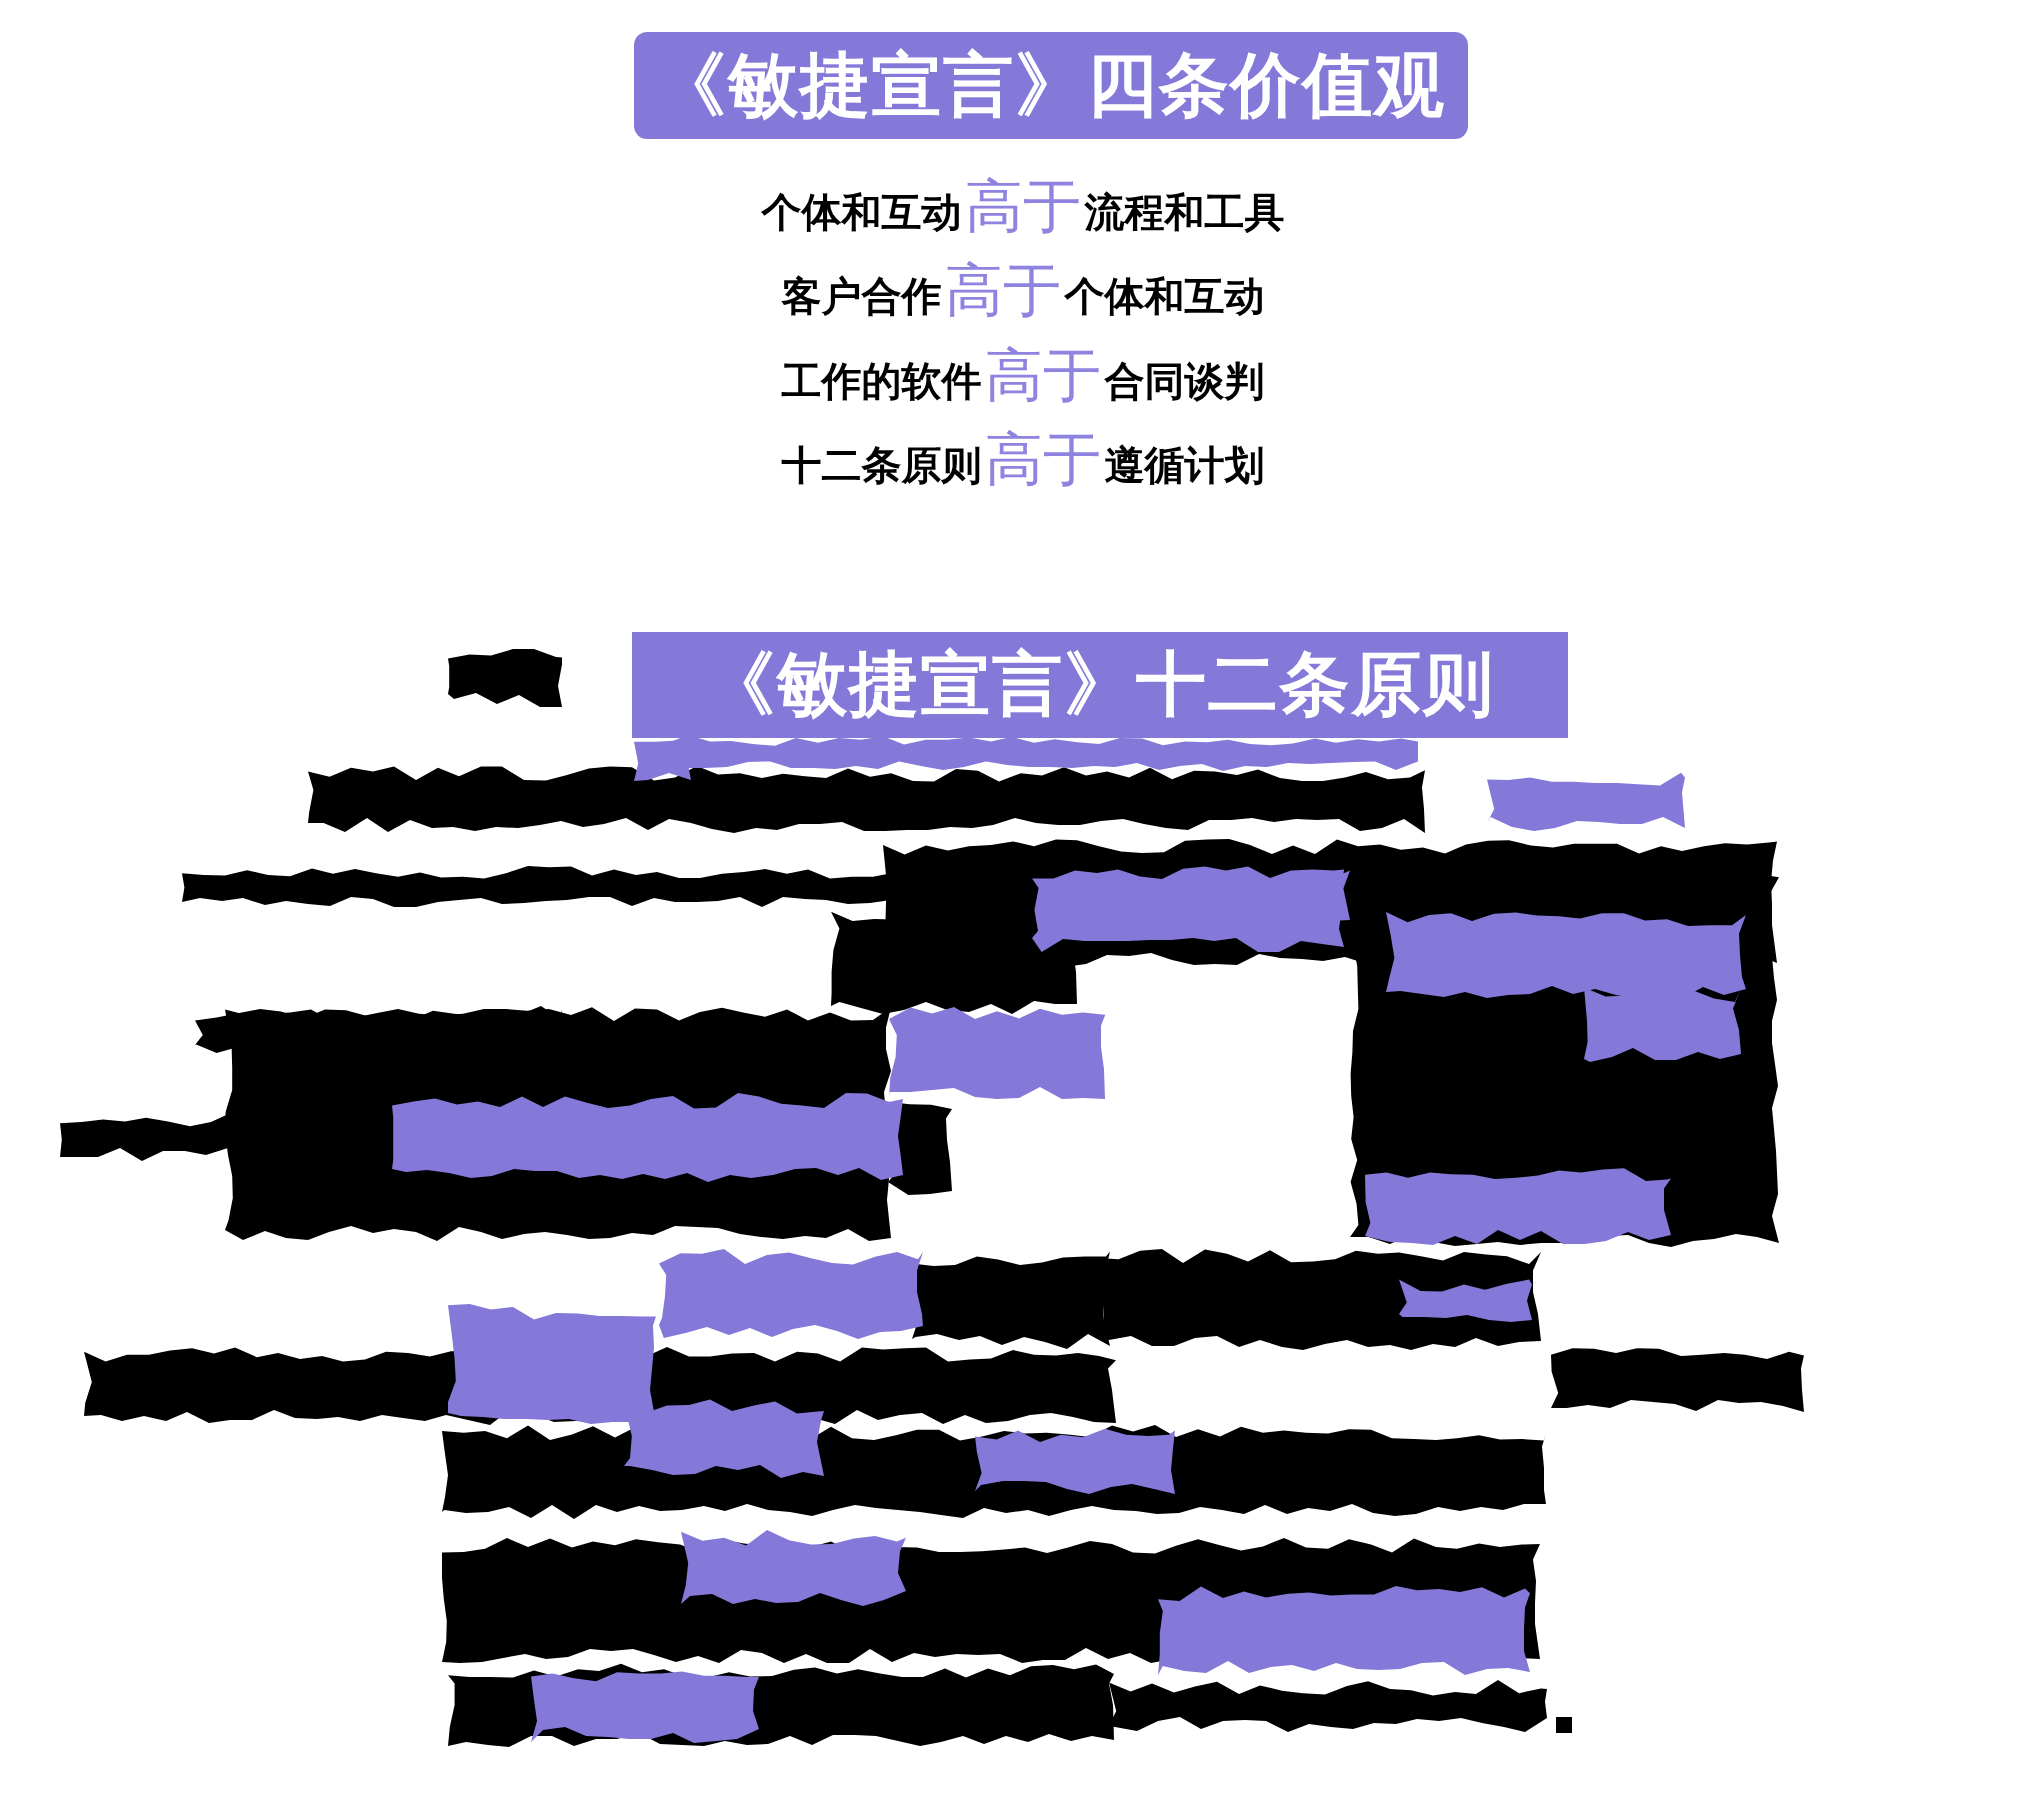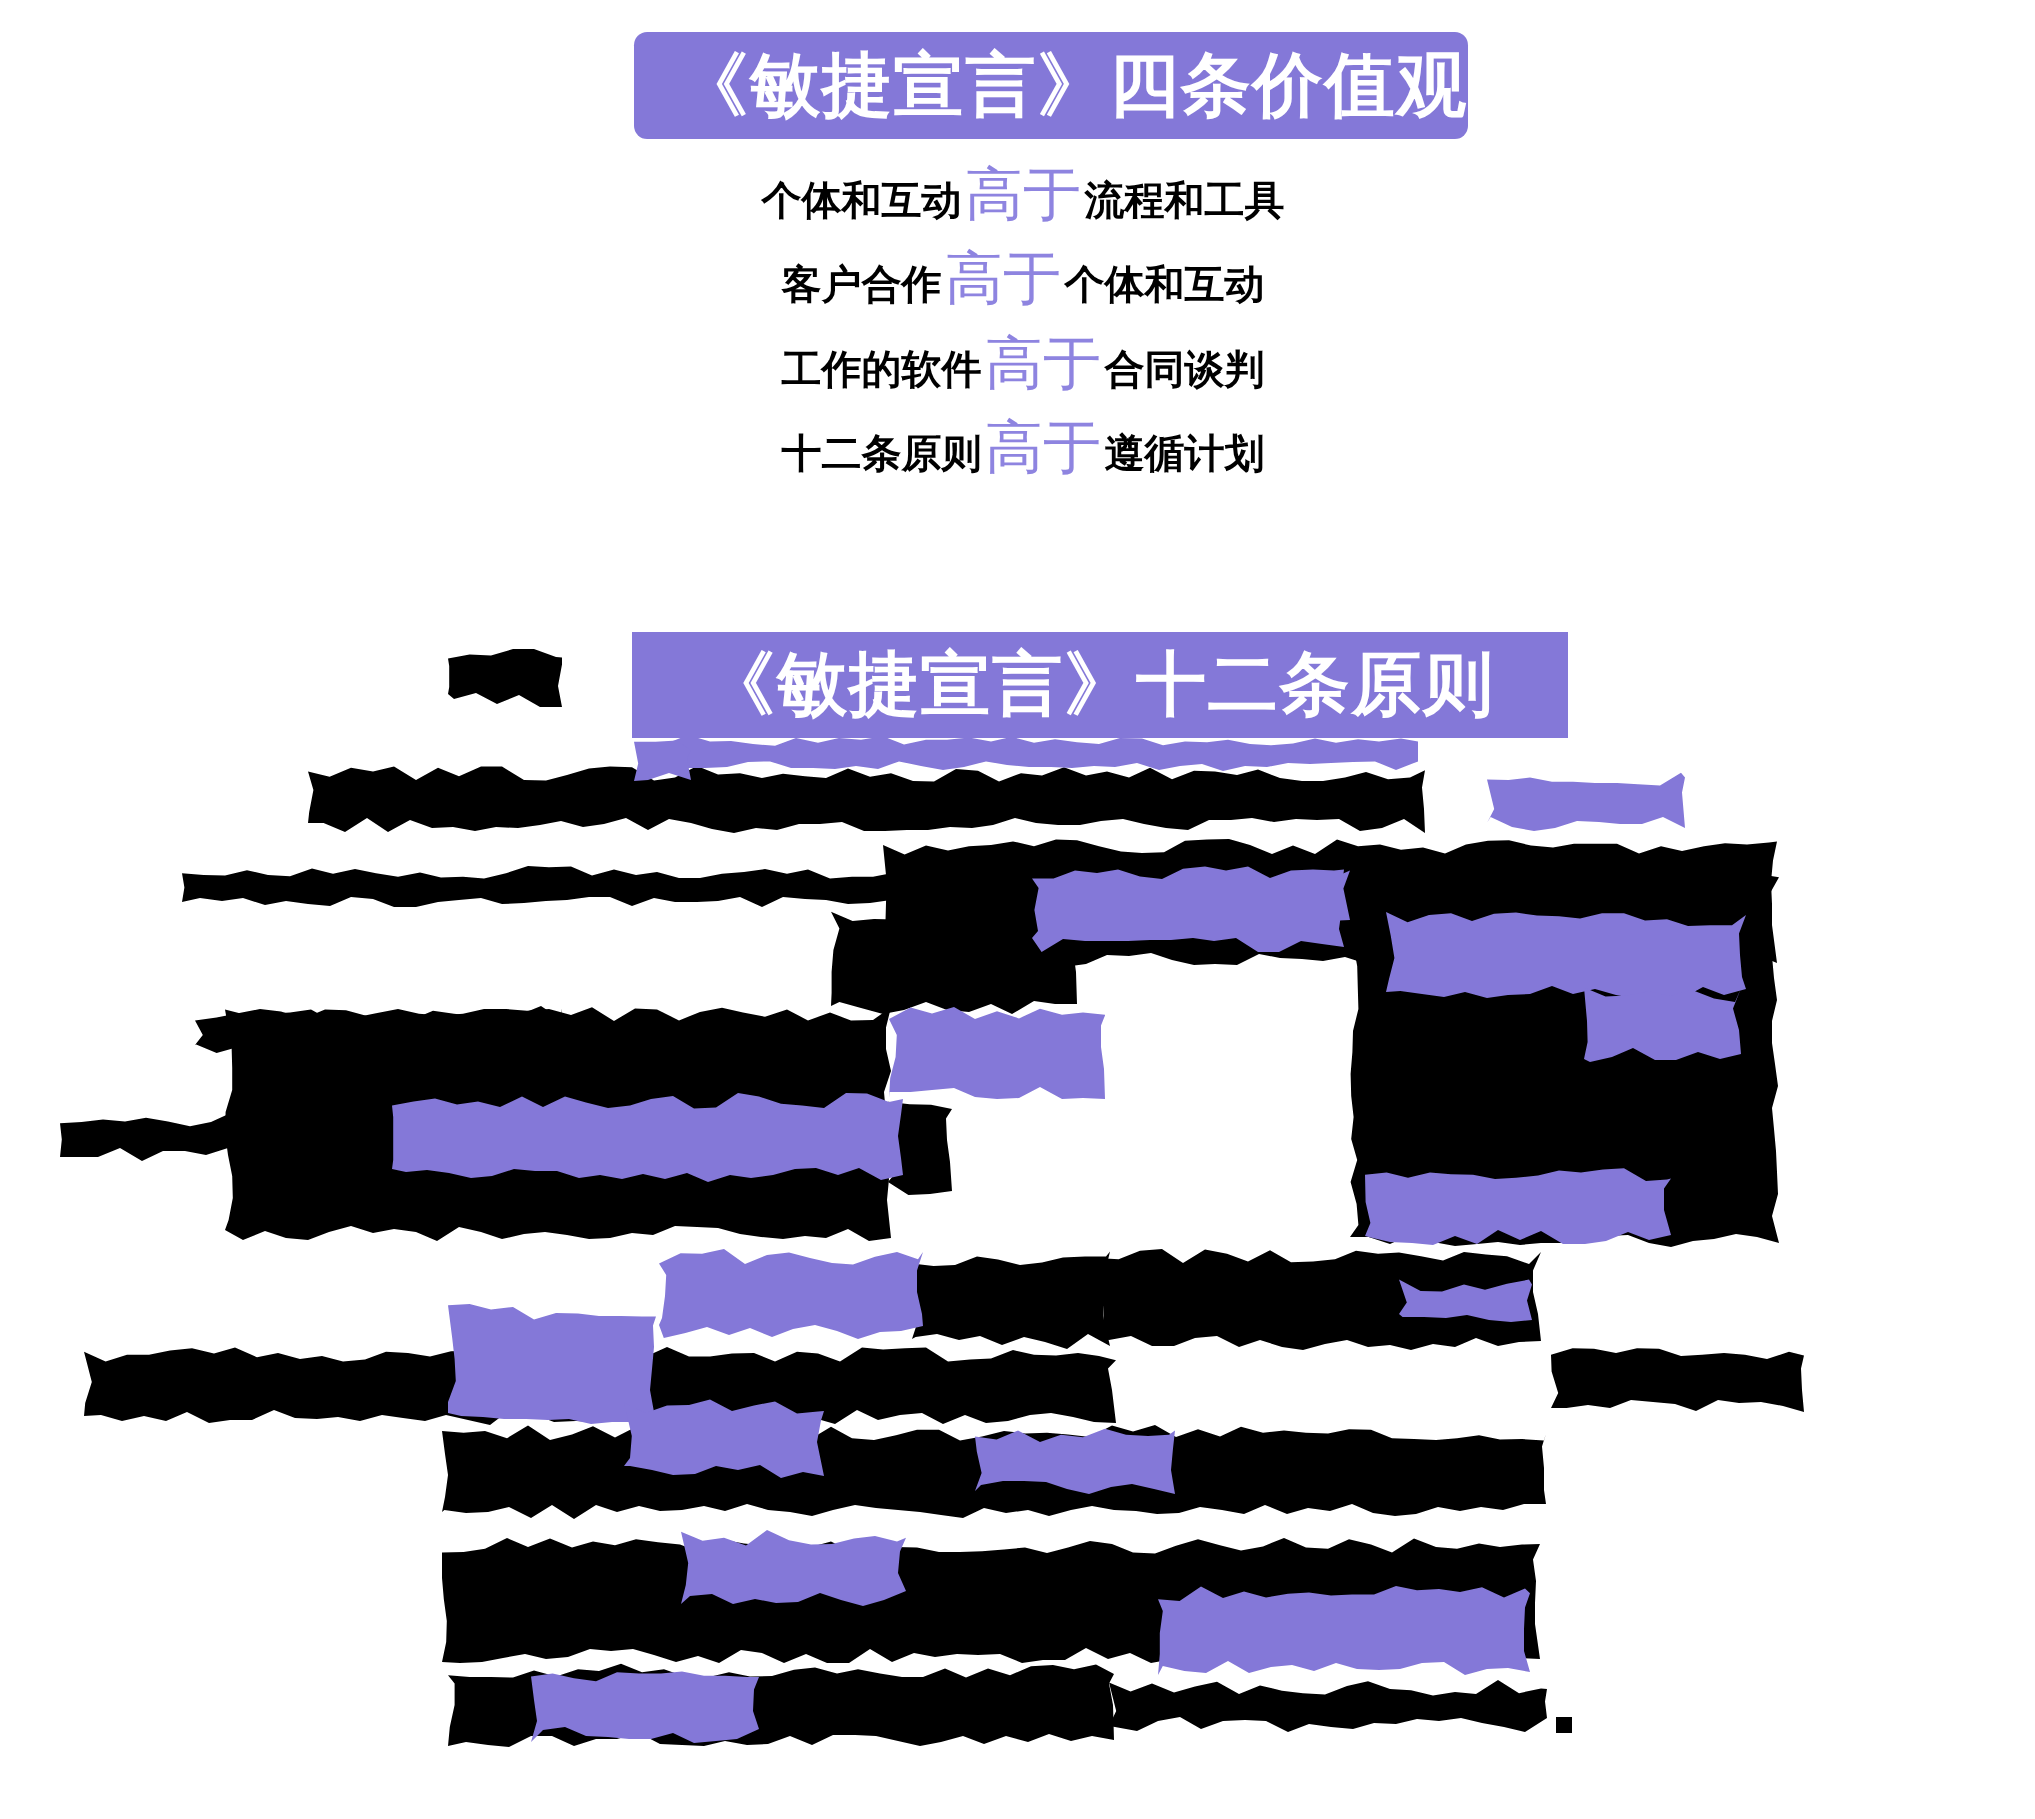--- a/index.html
+++ b/index.html
@@ -18,29 +18,28 @@
     color:#ffffff;
     font-weight:bold;
     font-size:70px;
     letter-spacing:1.8px;
     white-space:nowrap;
     z-index:3;
   }
   .banner-values{
     left:634px;top:32px;width:834px;height:107px;
     border-radius:13.2px;
-    justify-content:flex-end;
   }
   .banner-principles{
     left:632px;top:632px;width:936px;height:106px;
   }
   .value-row{
     position:absolute;
     left:630px;width:786px;height:78px;
-    line-height:50px;
+    line-height:74px;
     text-align:center;
     white-space:nowrap;
     z-index:3;
   }
   .value-pre,.value-post{
     font-size:40px;font-weight:600;color:#000000;
   }
   .value-emph{
     font-size:58px;font-weight:500;color:var(--emphasis);
     padding:0 3.6px;

